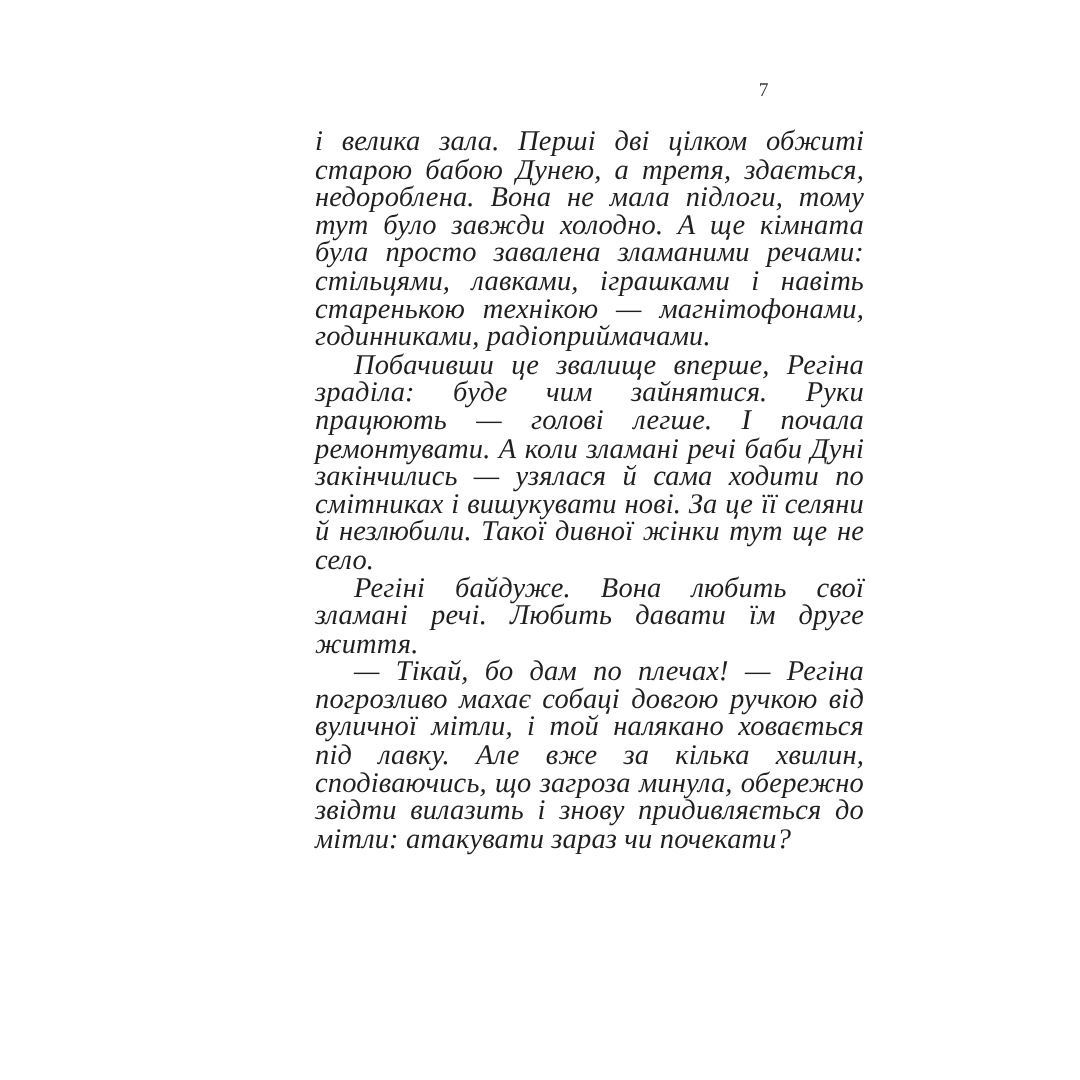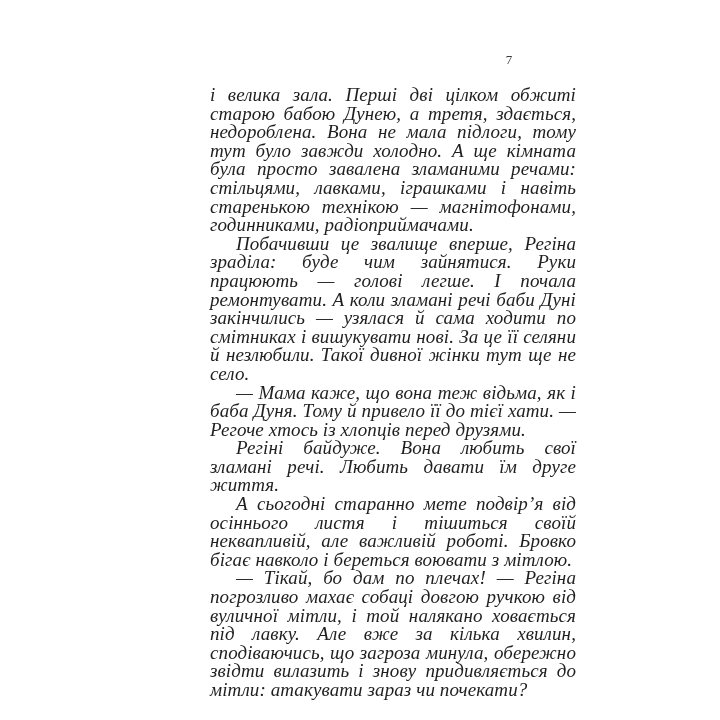--- a/index.html
+++ b/index.html
@@ -51,18 +51,16 @@
   }
 </style>
 </head>
 <body>
 
 <div class="page">
   <div class="page-number">7</div>
   <div class="text-block">
       <p>і велика зала. Перші дві цілком обжиті старою бабою Дунею, а третя, здається, недороблена. Вона не мала підлоги, тому тут було завжди холодно. А ще кімната була просто завалена зламаними речами: стільцями, лавками, іграшками і навіть старенькою технікою — магнітофонами, годинниками, радіоприймачами.</p>
       <p class="indent">Побачивши це звалище вперше, Регіна зраділа: буде чим зайнятися. Руки працюють — голові легше. І почала ремонтувати. А коли зламані речі баби Дуні закінчились — узялася й сама ходити по смітниках і вишукувати нові. За це її селяни й незлюбили. Такої дивної жінки тут ще не село.</p>
-      <p class="indent">— Мама каже, що вона теж відьма, як і баба Дуня. Тому й привело її до тієї хати. — Регоче хтось із хлопців перед друзями.</p>
       <p class="indent">Регіні байдуже. Вона любить свої зламані речі. Любить давати їм друге життя.</p>
-      <p class="indent">А сьогодні старанно мете подвір’я від осіннього листя і тішиться своїй неквапливій, але важливій роботі. Бровко бігає навколо і береться воювати з мітлою.</p>
       <p class="indent">— Тікай, бо дам по плечах! — Регіна погрозливо махає собаці довгою ручкою від вуличної мітли, і той налякано ховається під лавку. Але вже за кілька хвилин, сподіваючись, що загроза минула, обережно звідти вилазить і знову придивляється до мітли: атакувати зараз чи почекати?</p>
     </div>
 </div>
 
 </body></html>

